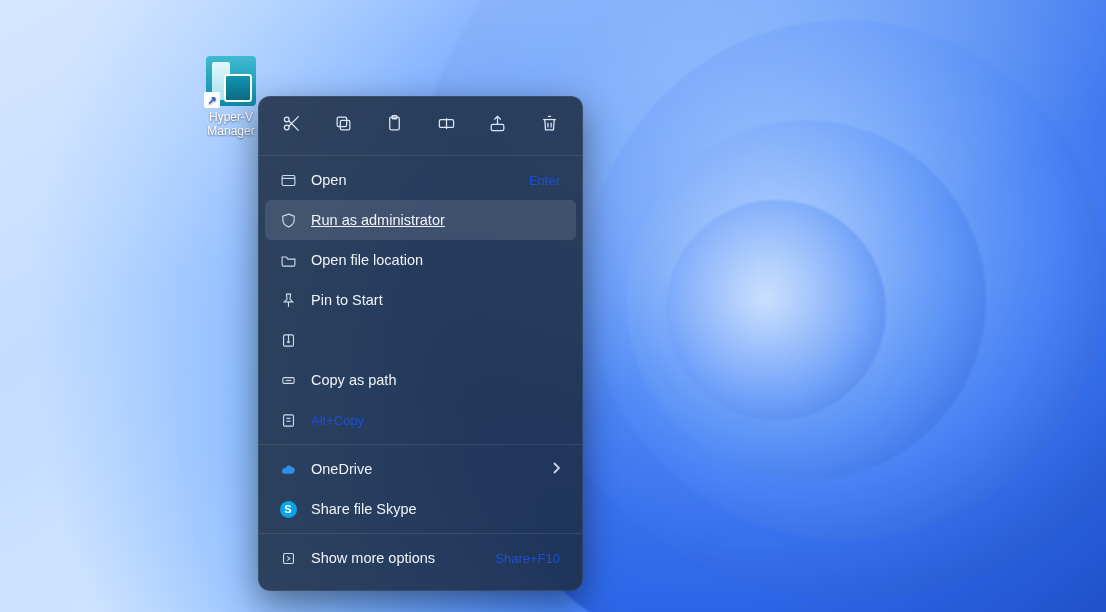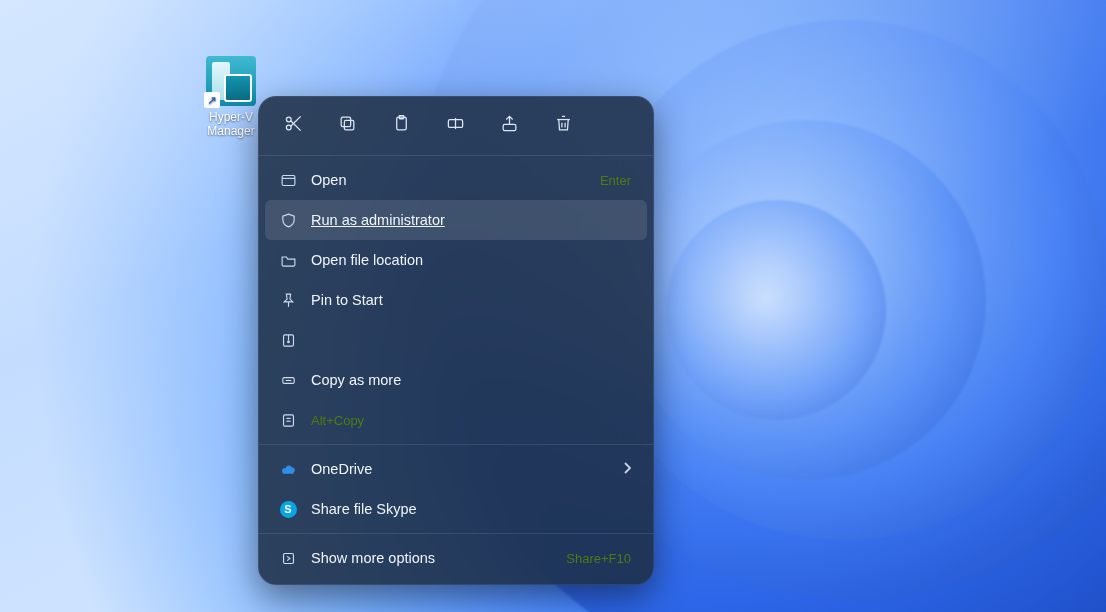--- a/index.html
+++ b/index.html
@@ -63,29 +63,29 @@
     background:#fff; border-radius:2px; display:flex; align-items:center; justify-content:center;
     font-size:11px; color:#2d5fd3; font-weight:bold;
   }
   .desktop-icon .label { line-height:1.2; word-break: break-word; }
 
   
   .context-menu {
     position: absolute;
     left: 258px;
     top: 96px;
-    width: 396px;
+    width: 325px;
     background: rgba(28,44,66,0.86);
     backdrop-filter: blur(30px);
     border: 1px solid rgba(255,255,255,0.08);
-    border-radius: 18px;
+    border-radius: 12px;
     box-shadow: 0 12px 34px rgba(0,0,0,.45);
     color: #f0f4fa;
     font-size: 14.5px;
-    padding-bottom: 6px;
+    padding-bottom: 12px;
   }
   .quick-row {
     display: flex;
     gap: 10px;
     padding: 10px 12px 8px;
   }
   .quick-btn {
     width: 44px; height: 36px;
     display: flex; align-items: center; justify-content: center;
     border-radius: 6px;
@@ -111,21 +111,21 @@
   .menu-item:hover, .menu-item.hovered { background: rgba(255,255,255,0.11); text-decoration: underline; }
   .mi-icon {
     width: 18px; height: 18px;
     margin-right: 14px;
     display: flex; align-items:center; justify-content:center;
     color: #cfdcee;
   }
   .mi-icon svg { width:17px; height:17px; stroke: currentColor; fill:none; stroke-width:1.6; }
   .mi-icon.filled svg { fill: currentColor; stroke:none; }
   .mi-label { flex: 1; }
-  .mi-accel { color: #4d7c0f; font-size: 13px; }
+  .mi-accel { color: #1d4ed8; font-size: 13px; }
   .mi-chevron { color:#c6d4e8; }
   .cloud { color:#2f8fe6; }
   .skype {
     width:17px; height:17px; border-radius:50%; background:#0aa5e8;
     color:#fff; font-size:11px; font-weight:700; display:flex; align-items:center; justify-content:center;
   }
 </style>
 </head>
 <body>
 
@@ -253,21 +253,21 @@
     </span>
   </div>
 
   <div class="menu-item">
     <span class="mi-icon">
       <svg viewBox="0 0 24 24">
           <rect x="4" y="8" width="16" height="8" rx="2"></rect>
           <line x1="8" y1="12" x2="16" y2="12"></line>
         </svg>
     </span>
-    <span class="mi-label">Copy as more</span>
+    <span class="mi-label">Copy as path</span>
   </div>
 
   <div class="menu-item">
     <span class="mi-icon">
       <svg viewBox="0 0 24 24">
           <rect x="5" y="4" width="14" height="16" rx="2"></rect>
           <line x1="9" y1="9" x2="15" y2="9"></line>
           <line x1="9" y1="13" x2="15" y2="13"></line>
         </svg>
     </span>

